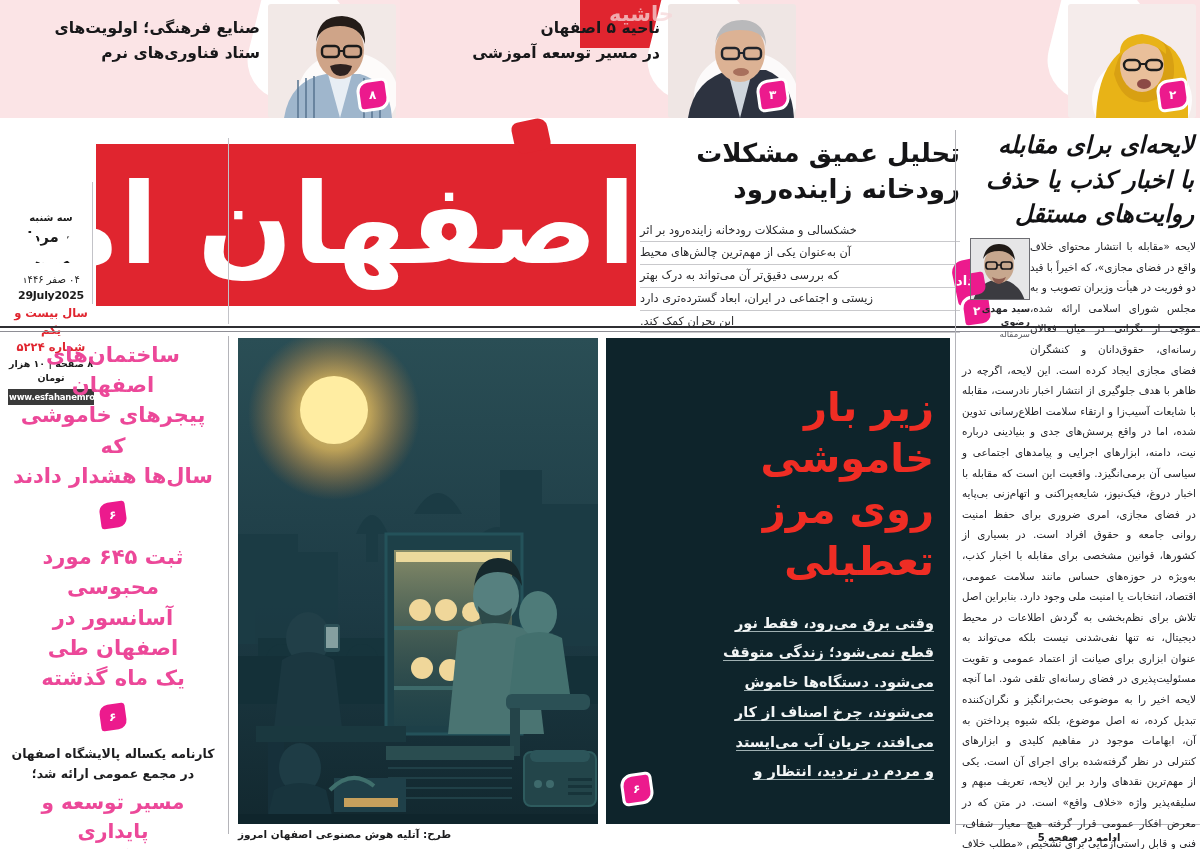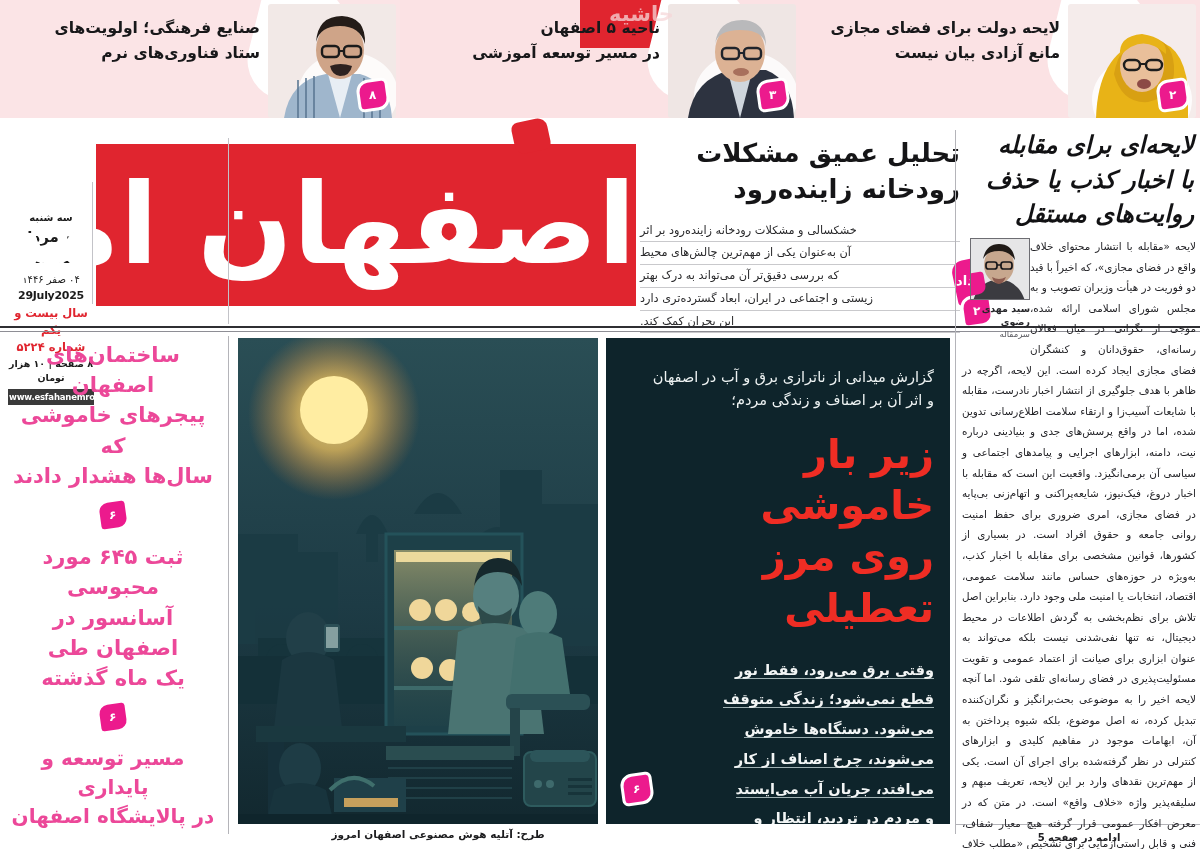--- a/index.html
+++ b/index.html
@@ -215,21 +215,21 @@
   .photo {
     position: absolute; left: 238px; top: 338px;
     width: 360px; height: 486px;
     overflow: hidden;
     background: #10262c;
   }
   .photo svg { display:block; }
   .photo-caption {
     position: absolute; left: 238px; top: 828px;
     width: 400px;
-    direction: rtl; text-align: center;
+    direction: rtl; text-align: left;
     font-size: 10.5px; font-weight: bold; color:#1c1c1e;
   }
 
   
   .lead {
     position: absolute; left: 606px; top: 338px;
     width: 344px; height: 486px;
     background: #0e242b;
     padding: 28px 16px 10px 16px;
     direction: rtl; text-align: right;
@@ -309,21 +309,20 @@
           <path d="M28 114 Q30 52 70 38 Q114 28 120 84 L120 114 Z" fill="#e8b317"></path>
           <path d="M46 70 Q52 36 78 34 Q104 33 106 62 Q108 92 80 98 Q54 100 46 70Z" fill="#d8a013"></path>
           <ellipse cx="74" cy="62" rx="22" ry="26" fill="#e9bf9a"></ellipse>
           <path d="M52 52 Q74 28 98 50 Q100 34 74 30 Q50 32 52 52Z" fill="#e8b317"></path>
           <rect x="56" y="56" width="16" height="10" rx="5" fill="none" stroke="#1d1d1d" stroke-width="2.4"></rect>
           <rect x="78" y="56" width="16" height="10" rx="5" fill="none" stroke="#1d1d1d" stroke-width="2.4"></rect>
           <line x1="72" y1="60" x2="78" y2="60" stroke="#1d1d1d" stroke-width="2.2"></line>
           <ellipse cx="76" cy="80" rx="7" ry="5" fill="#8c4a46"></ellipse>
         </svg>
       </div>
-      <div class="teaser-text">لایحه دولت برای فضای مجازی<br>مانع آزادی بیان نیست</div>
       <div class="pagebadge">
           <span>۲</span>
         </div>
     </div>
 
     <div class="teaser t2">
       <div class="ribbon"></div>
       <div class="ribbon-word">حاشیه</div>
       <div class="wedge"></div>
       <div class="portrait">
@@ -439,20 +438,21 @@
     <div class="side-item">
       <div class="side-head">ثبت ۶۴۵ مورد محبوسی<br>آسانسور در اصفهان طی<br>یک ماه گذشته</div>
       <div class="side-badge-row">
         <div class="pagebadge">
             <span>۶</span>
           </div>
       </div>
     </div>
 
     <div class="side-item">
+      <div class="side-kicker">کارنامه یکساله پالایشگاه اصفهان<br>در مجمع عمومی ارائه شد؛</div>
       <div class="side-head small">مسیر توسعه و پایداری<br>در پالایشگاه اصفهان</div>
 
     </div>
   </div>
 
   <div class="photo">
     <svg width="360" height="486" viewBox="0 0 360 486">
       <defs>
         <radialGradient id="moonGlow" cx="50%" cy="50%" r="50%">
           <stop offset="0%" stop-color="#ffe9a0" stop-opacity="1"></stop>
@@ -561,21 +561,20 @@
         <circle cx="300" cy="446" r="4" fill="#3e6a6c"></circle>
           <circle cx="312" cy="446" r="4" fill="#3e6a6c"></circle>
       </g>
 
       <rect x="0" y="476" width="360" height="10" fill="#0f252c"></rect>
     </svg>
   </div>
   <div class="photo-caption">طرح: آتلیه هوش مصنوعی اصفهان امروز</div>
 
   <div class="lead">
-    <div class="lead-kicker">گزارش میدانی از ناترازی برق و آب در اصفهان<br>و اثر آن بر اصناف و زندگی مردم؛</div>
     <div class="lead-title">زیر بار خاموشی<br>روی مرز تعطیلی</div>
     <div class="lead-body"><u>وقتی برق می‌رود، فقط نور</u><br><u>قطع نمی‌شود؛ زندگی متوقف</u><br><u>می‌شود. دستگاه‌ها خاموش</u><br><u>می‌شوند، چرخ اصناف از کار</u><br><u>می‌افتد، جریان آب می‌ایستد</u><br><u>و مردم در تردید، انتظار و</u><br><br></div>
     <div class="pagebadge lead-badge">
         <span>۶</span>
       </div>
   </div>
 
   <div class="right-col">
     <div class="author-box">
       <div class="author-photo">

